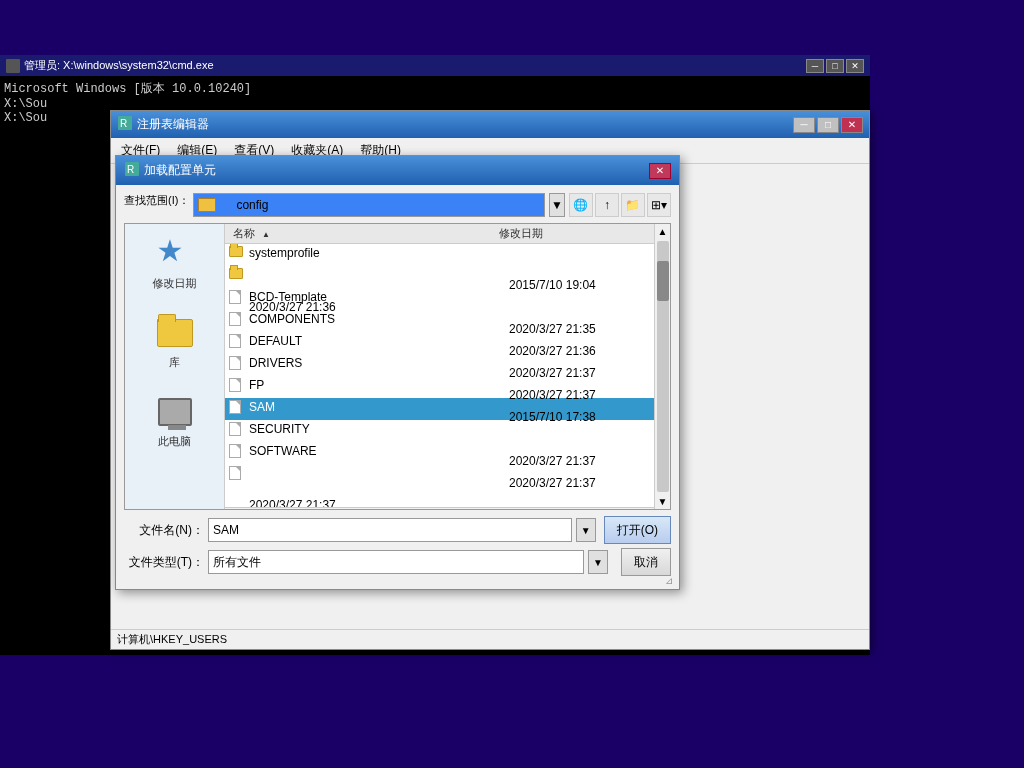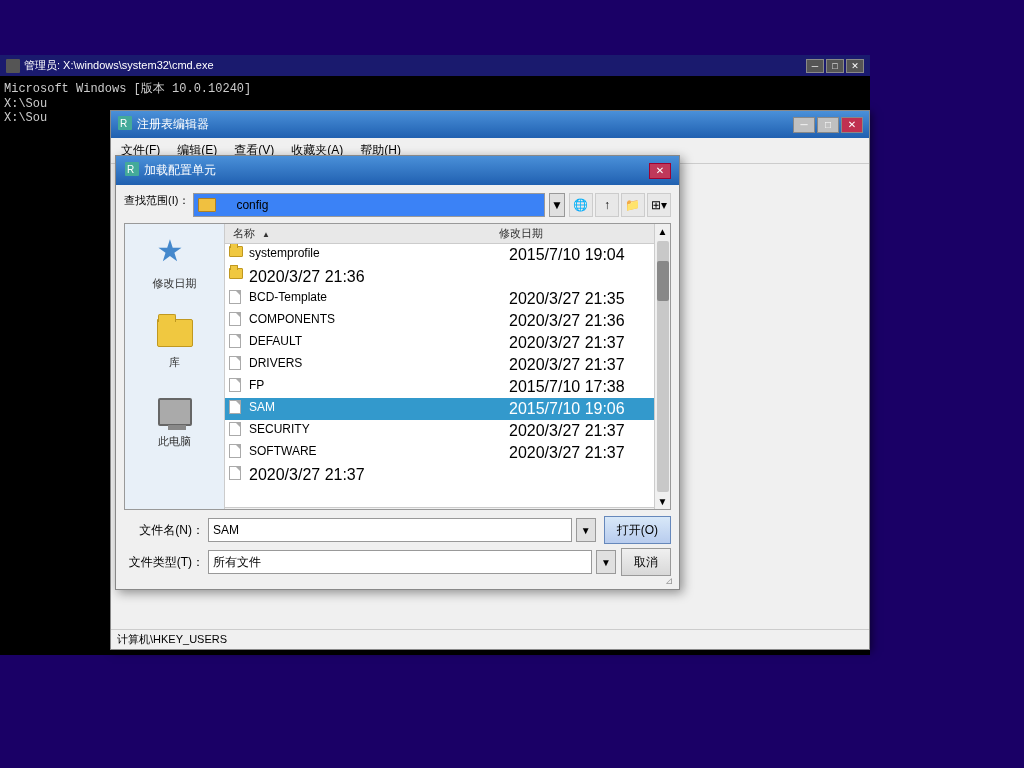--- a/index.html
+++ b/index.html
@@ -383,22 +383,23 @@
       background: #aaa;
       clip-path: polygon(0 0, 100% 100%, 100% 0);
     }
     .file-name-col {
       width: 260px;
       font-size: 12px;
       overflow: hidden;
       white-space: nowrap;
     }
     .file-date-col {
-      font-size: 16px;
+      font-size: 12px;
       color: inherit;
+      margin-top: 32px;
     }
     .file-item.selected .file-date-col {
       color: #fff;
     }
 
     
     .scrollbar-area {
       width: 16px;
       background: #f0f0f0;
       border-left: 1px solid #ccc;
@@ -685,19 +686,19 @@
       <div class="form-row">
         <span class="form-label">文件名(N)：</span>
         <input class="form-input" type="text" value="SAM" style="">
         <div class="form-dropdown-btn">▼</div>
         <button class="btn-primary active" style="margin-left:4px;">打开(O)</button>
       </div>
       <div class="form-row">
         <span class="form-label">文件类型(T)：</span>
         <input class="form-input" type="text" readonly="" value="所有文件" style="">
         <div class="form-dropdown-btn">▼</div>
-        <button class="btn-cancel" style="margin-left:1px;">取消</button>
+        <button class="btn-cancel" style="margin-left:9px;">取消</button>
       </div>
     </div>
   </div>
 
   <div class="resize-handle">⊿</div>
 </div>
 
 </body></html>

